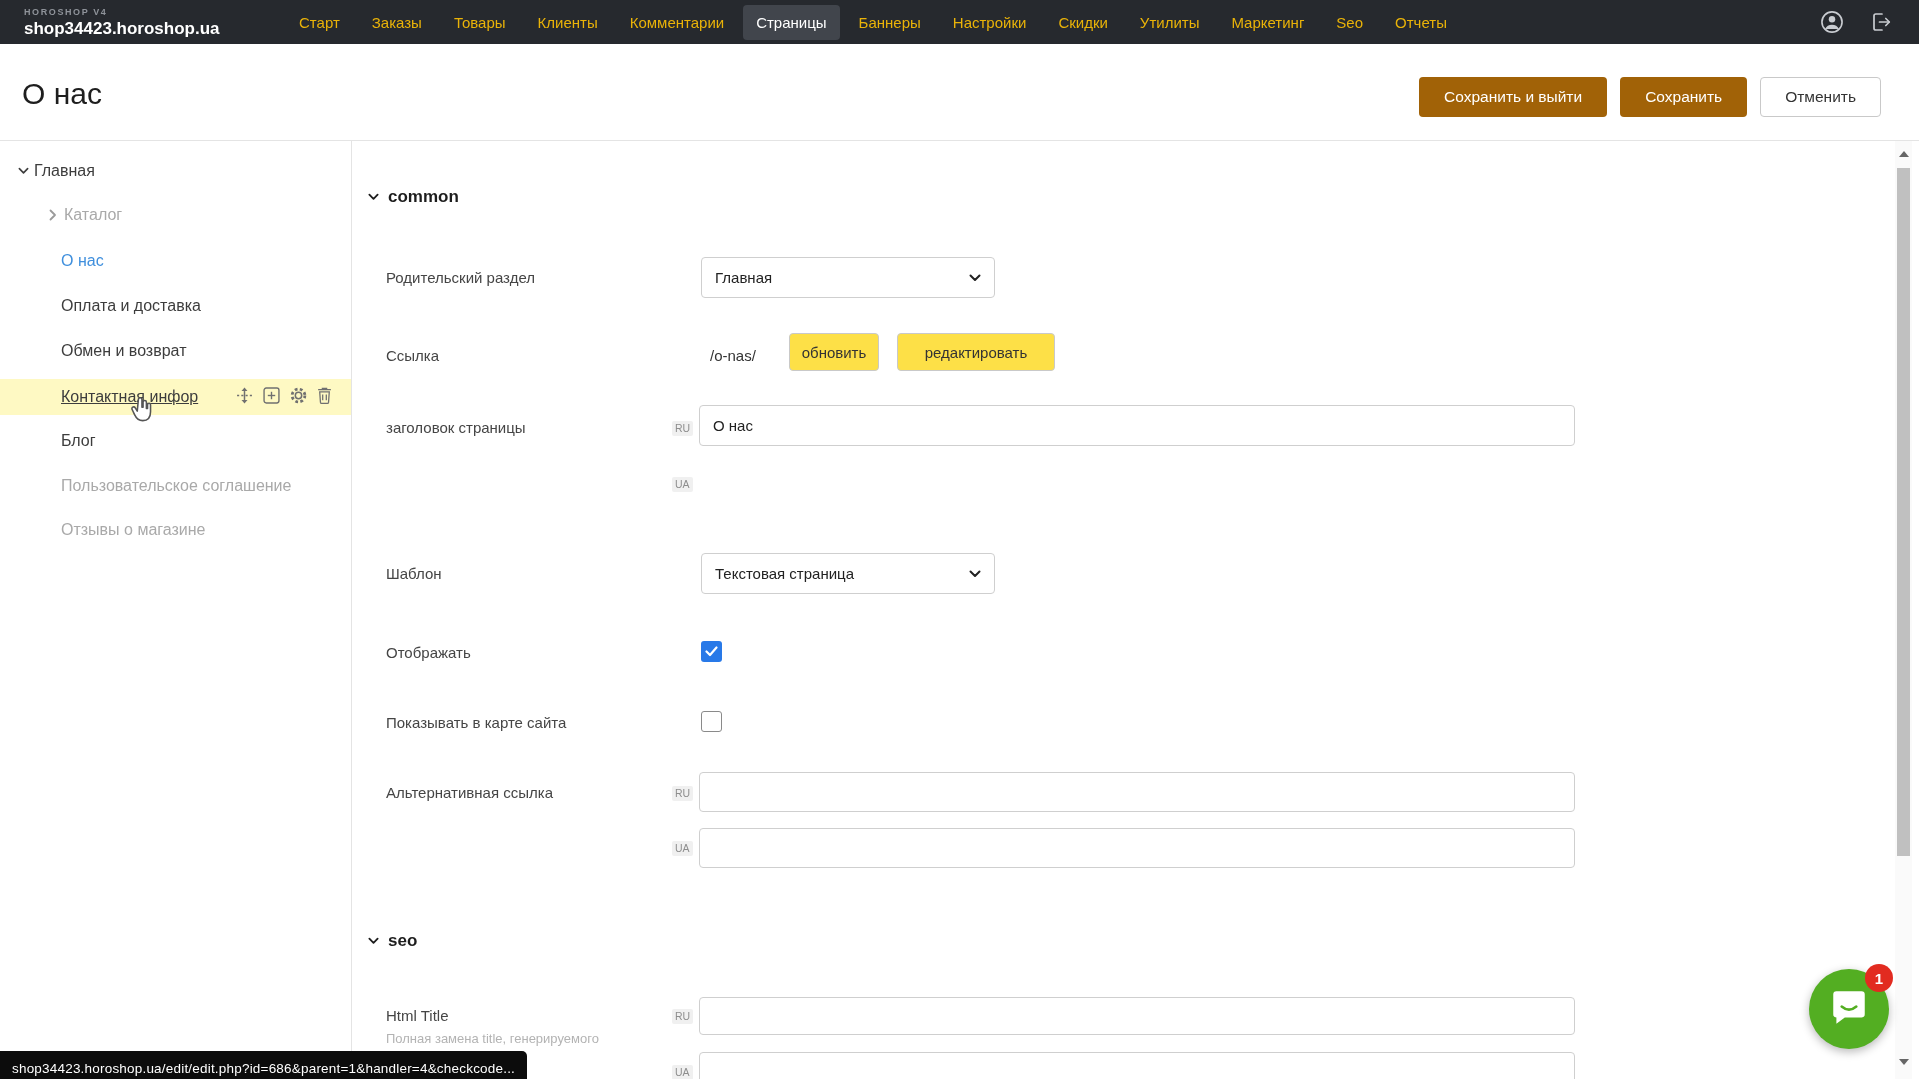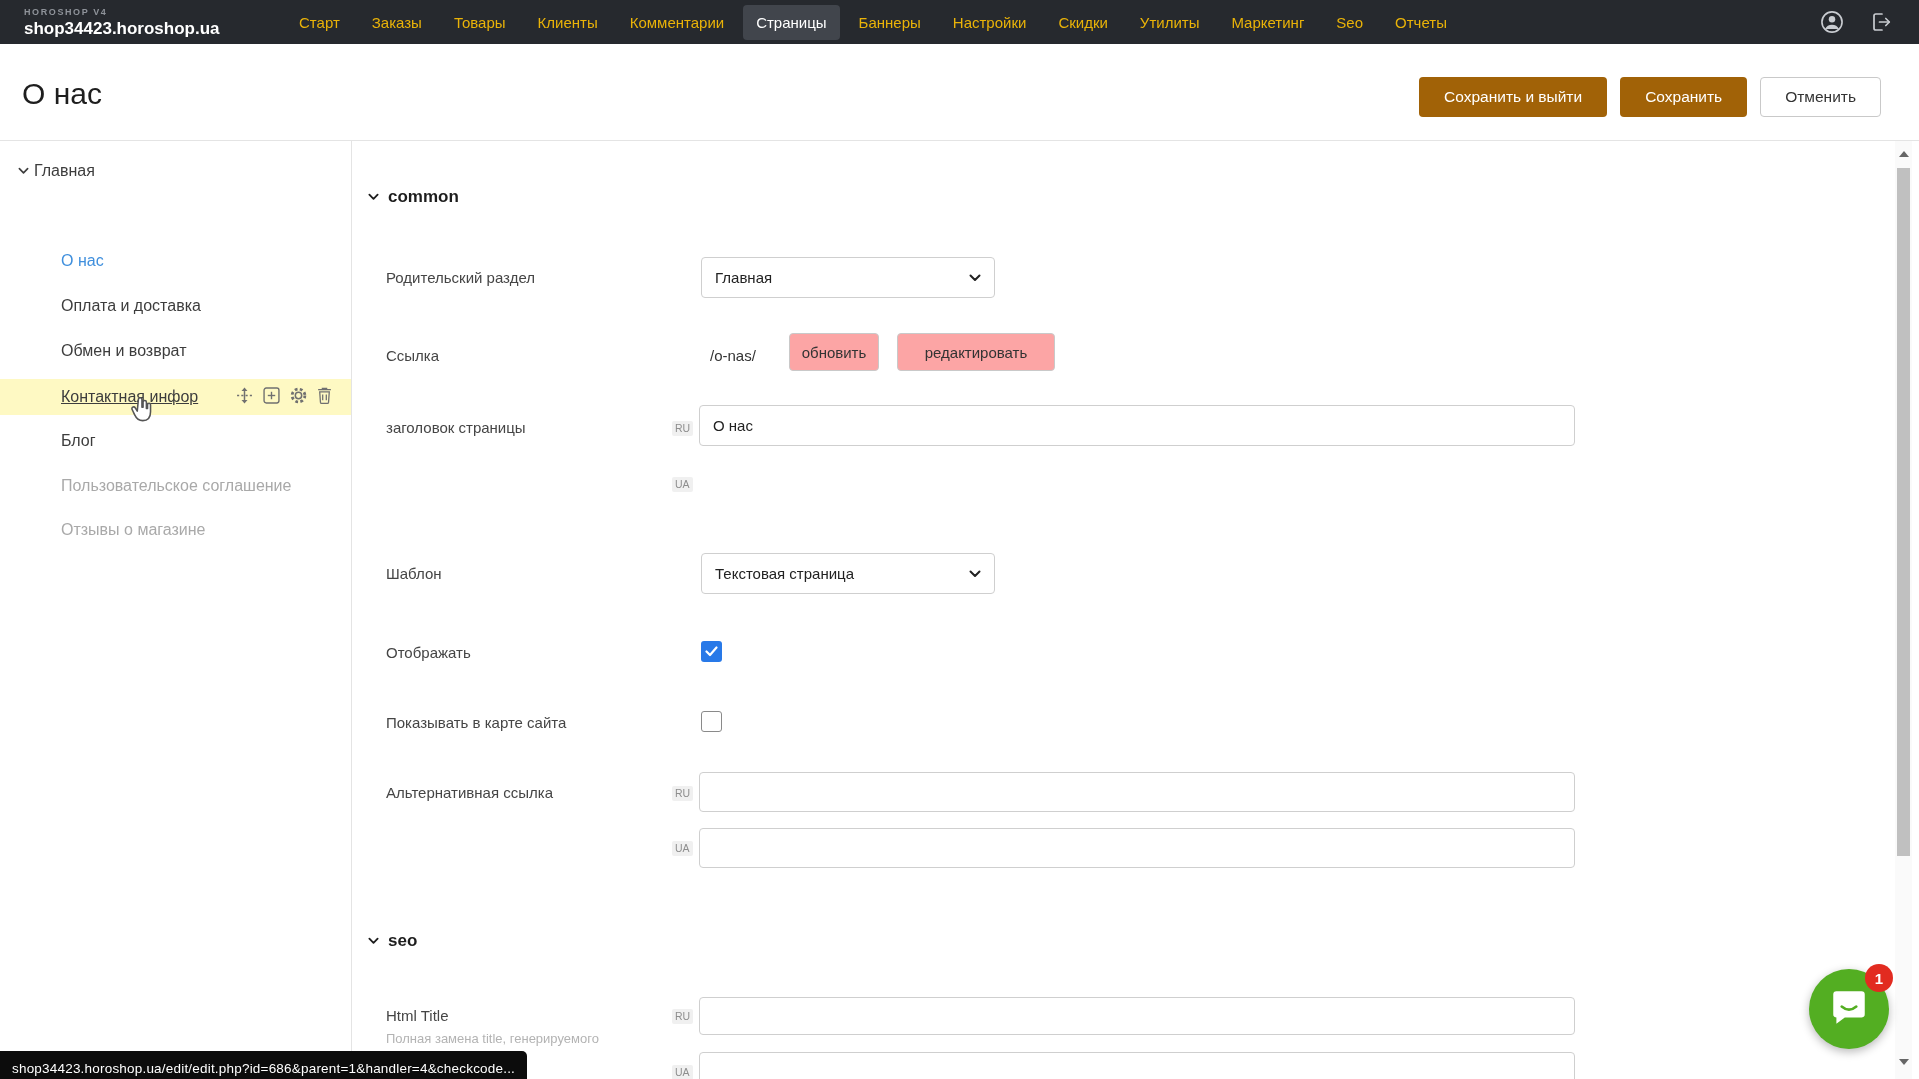--- a/index.html
+++ b/index.html
@@ -49,21 +49,21 @@
   .flabel{position:absolute;left:34px;font-size:15px;color:#454545;white-space:nowrap;}
   .fhint{position:absolute;left:34px;font-size:13px;color:#b3b3b3;white-space:nowrap;}
   .fvalue{position:absolute;font-size:15px;color:#333;}
   .sel{position:absolute;left:349px;width:294px;height:41px;border:1px solid #cfcfcf;border-radius:4px;
     background:#fff;display:flex;align-items:center;justify-content:space-between;padding:0 13px;
     font-size:15px;color:#222;cursor:pointer;}
   .tinput{position:absolute;left:347px;width:876px;border:1px solid #cfcfcf;border-radius:4px;
     background:#fff;font-size:15px;color:#222;padding:0 13px;font-family:"Liberation Sans","DejaVu Sans",sans-serif;outline:none;}
   .lang-badge{position:absolute;left:320px;font-size:10.5px;color:#8d8d8d;background:#f0f0f0;
     border-radius:2px;padding:2px 3px;line-height:1;}
-  .mini-btn{position:absolute;height:38px;border:1px solid #c9c9c9;border-radius:4px;background:#fca5a5;
+  .mini-btn{position:absolute;height:38px;border:1px solid #c9c9c9;border-radius:4px;background:#fde047;
     font-size:15px;color:#333;display:flex;align-items:center;justify-content:center;cursor:pointer;}
   .checkbox{position:absolute;width:21px;height:21px;border-radius:3px;cursor:pointer;}
   .checkbox.checked{background:#2879e8;display:flex;align-items:center;justify-content:center;}
   .checkbox.unchecked{background:#fff;border:1.7px solid #8a8a8a;}
 
   
   .scrollbar{position:absolute;right:7px;top:141px;width:17px;bottom:0;background:#fafafa;}
   .scroll-thumb{position:absolute;left:2px;top:27px;width:13px;height:688px;background:#c0c0c0;}
   .arr-up{position:absolute;left:4px;top:10px;width:0;height:0;border-left:5px solid transparent;
     border-right:5px solid transparent;border-bottom:6px solid #666;}
@@ -137,20 +137,28 @@
 
   <div class="tree-item" style="top:12px;padding-left:12px;">
     <span class="tw">
       <svg width="11" height="8" viewBox="0 0 12 8">
           <polyline points="1.5,1.5 6,6 10.5,1.5" fill="none" stroke="#3d3d3d" stroke-width="1.8" stroke-linecap="round" stroke-linejoin="round"></polyline>
         </svg>
     </span>
     <span class="tlabel">Главная</span>
   </div>
 
+  <div class="tree-item muted" style="top:56px;padding-left:42px;">
+    <span class="tw">
+      <svg width="8" height="12" viewBox="0 0 8 12">
+          <polyline points="1.5,1.5 6,6 1.5,10.5" fill="none" stroke="#9b9b9b" stroke-width="1.8" stroke-linecap="round" stroke-linejoin="round"></polyline>
+        </svg>
+    </span>
+    <span class="tlabel">Каталог</span>
+  </div>
 
   <div class="tree-item selected" style="top:102px;padding-left:61px;">
     <span class="tlabel">О нас</span>
   </div>
 
   <div class="tree-item" style="top:147px;padding-left:61px;">
     <span class="tlabel">Оплата и доставка</span>
   </div>
 
   <div class="tree-item" style="top:192px;padding-left:61px;">

